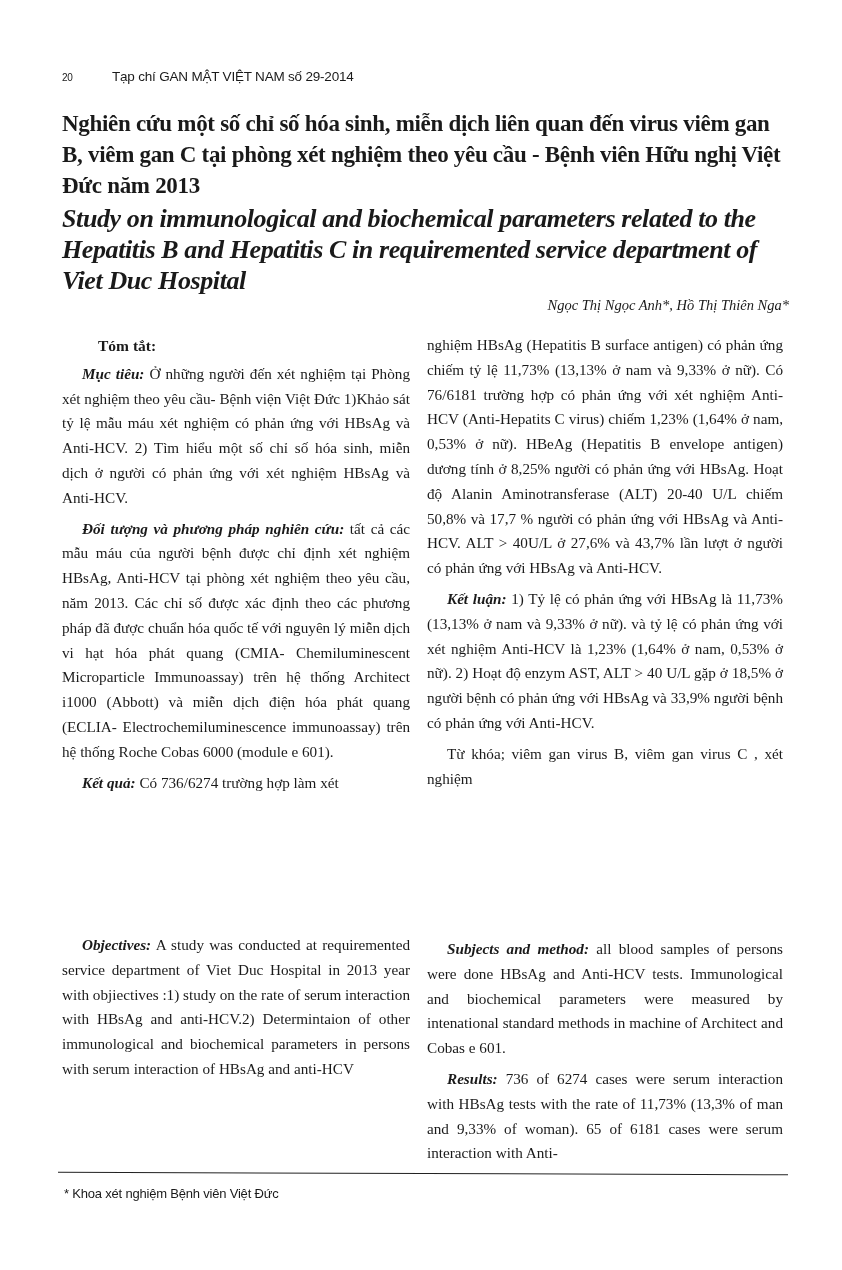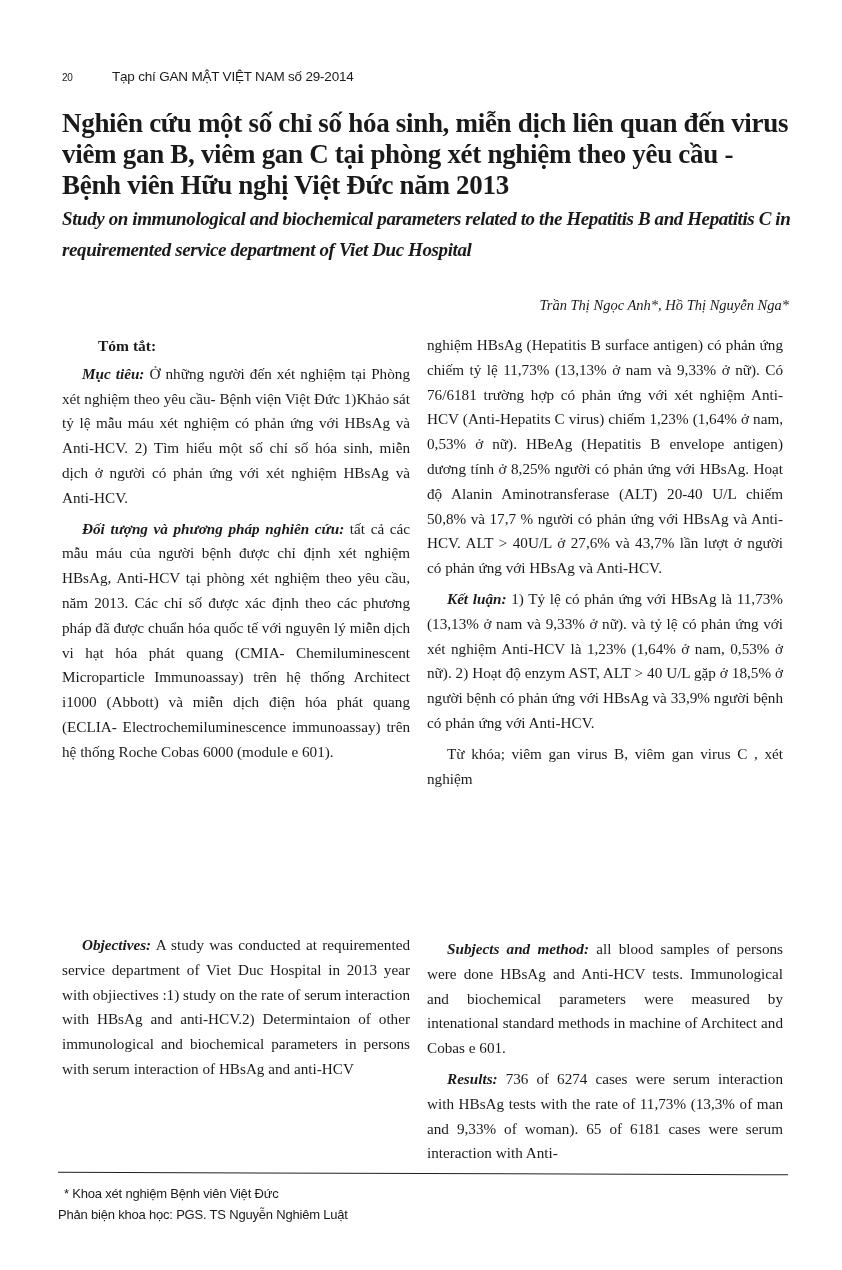--- a/index.html
+++ b/index.html
@@ -12,25 +12,25 @@
   }
   .running-head {
     position: absolute; left: 62px; top: 68px;
     font-family: "Liberation Sans", "DejaVu Sans", sans-serif;
     font-size: 14px; letter-spacing: -0.2px;
   }
   .running-head .page-num { display: inline-block; width: 50px; font-size: 10px; }
   .running-head .journal { font-size: 13.5px; }
   .title-vi {
     position: absolute; left: 62px; top: 108px; width: 730px;
-    font-size: 27px; font-weight: bold; line-height: 31px; letter-spacing: -0.3px;
+    font-size: 23px; font-weight: bold; line-height: 31px; letter-spacing: -0.3px;
   }
   .title-en {
     position: absolute; left: 62px; top: 203px; width: 740px;
-    font-size: 19px; font-style: italic; line-height: 31px; letter-spacing: -0.4px;
+    font-size: 26px; font-style: italic; line-height: 31px; letter-spacing: -0.4px;
   }
   .authors {
     position: absolute; right: 53px; top: 297px;
     font-size: 14.5px; font-style: italic;
   }
   .col {
     position: absolute; font-size: 15.2px; line-height: 24.8px; text-align: justify;
   }
   .col-left  { left: 62px;  width: 348px; }
   .col-right { left: 427px; width: 356px; }
@@ -56,40 +56,40 @@
 </style>
 </head>
 <body>
 
 <div class="running-head">
   <span class="page-num">20</span><span class="journal">Tạp chí GAN MẬT VIỆT NAM số 29-2014</span>
 </div>
 
 <h1 class="title-vi">Nghiên cứu một số chỉ số hóa sinh, miễn dịch liên quan đến virus viêm gan B, viêm gan C tại phòng xét nghiệm theo yêu cầu - Bệnh viên Hữu nghị Việt Đức năm 2013</h1>
 <h2 class="title-en">Study on immunological and biochemical parameters related to the Hepatitis B and Hepatitis C in requiremented service department of Viet Duc Hospital</h2>
-<div class="authors">Trần Thị Ngọc Anh*, Hồ Thị Nguyễn Nga*</div>
+<div class="authors">Ngọc Thị Ngọc Anh*, Hồ Thị Thiên Nga*</div>
 
 <div class="col col-left vi-left">
   <h3>Tóm tắt:</h3>
   <p><span class="lead">Mục tiêu:</span><span> Ở những người đến  xét nghiệm tại Phòng xét nghiệm theo yêu cầu- Bệnh viện Việt Đức 1)Khảo sát tỷ lệ mẫu máu xét nghiệm có phản ứng với HBsAg và Anti-HCV. 2) Tìm hiểu một số chỉ số hóa sinh, miễn dịch ở người có phản ứng với xét nghiệm HBsAg và Anti-HCV.</span></p>
   <p><span class="lead">Đối tượng và phương pháp nghiên cứu:</span><span> tất cả các mẫu máu của người bệnh được chỉ định xét nghiệm HBsAg, Anti-HCV tại phòng xét nghiệm theo yêu cầu, năm 2013. Các chỉ số được xác định theo các phương pháp đã được chuẩn hóa quốc tế với nguyên lý miễn dịch vi hạt hóa phát quang (CMIA- Chemiluminescent Microparticle Immunoassay) trên hệ thống Architect i1000 (Abbott) và miễn dịch điện hóa phát quang (ECLIA- Electrochemiluminescence immunoassay) trên hệ thống Roche Cobas 6000 (module e 601).</span></p>
+  <p><span class="lead">Kết quả:</span><span> Có 736/6274 trường hợp làm xét</span></p>
 </div>
 
 <div class="col col-right vi-right">
   <p class="no-indent">nghiệm HBsAg (Hepatitis B surface antigen) có phản ứng chiếm tỷ lệ 11,73% (13,13% ở nam và 9,33% ở nữ). Có 76/6181 trường hợp có phản ứng với xét nghiệm Anti-HCV (Anti-Hepatits C virus) chiếm 1,23% (1,64% ở nam, 0,53% ở nữ). HBeAg (Hepatitis B envelope antigen) dương tính ở 8,25% người có phản ứng với HBsAg. Hoạt độ Alanin Aminotransferase (ALT) 20-40 U/L chiếm 50,8% và 17,7 % người có phản ứng với HBsAg và Anti-HCV. ALT &gt; 40U/L ở 27,6% và 43,7% lần lượt ở người có phản ứng với HBsAg và Anti-HCV.</p>
   <p><span class="lead">Kết luận:</span><span> 1) Tỷ lệ có phản ứng với HBsAg là 11,73% (13,13% ở nam và 9,33% ở nữ). và tỷ lệ có phản ứng với xét nghiệm Anti-HCV là 1,23% (1,64% ở nam, 0,53% ở nữ). 2) Hoạt độ enzym AST, ALT &gt; 40 U/L gặp ở 18,5% ở người bệnh có phản ứng với HBsAg và 33,9% người bệnh có phản ứng với Anti-HCV.</span></p>
   <p>Từ khóa; viêm gan virus B, viêm gan virus C , xét nghiệm</p>
 </div>
 
 <div class="col col-left en-left">
   <p><span class="lead">Objectives:</span><span> A study was conducted at requiremented service department of Viet Duc Hospital in 2013 year with objiectives :1) study on  the rate of serum interaction with HBsAg and anti-HCV.2) Determintaion of other immunological and biochemical parameters in persons with serum interaction of  HBsAg and anti-HCV</span></p>
 </div>
 
 <div class="col col-right en-right">
   <p><span class="lead">Subjects and method:</span><span> all blood samples of persons were done HBsAg and Anti-HCV tests. Immunological and biochemical parameters were measured by  intenational standard methods in machine of Architect and  Cobas e 601.</span></p>
   <p><span class="lead">Results:</span><span> 736 of 6274 cases were serum interaction with HBsAg tests  with the rate of 11,73% (13,3% of man and 9,33% of woman). 65 of 6181 cases were  serum interaction with Anti-</span></p>
 </div>
 
 <div class="footnote-rule"></div>
 <div class="footnotes">
   <div class="fn1">* Khoa xét nghiệm Bệnh viên Việt Đức</div>
-  <div>Phản biện khoa học: PGS. TS Nguyễn Nghiêm Luật</div>
 </div>
 
 </body></html>

